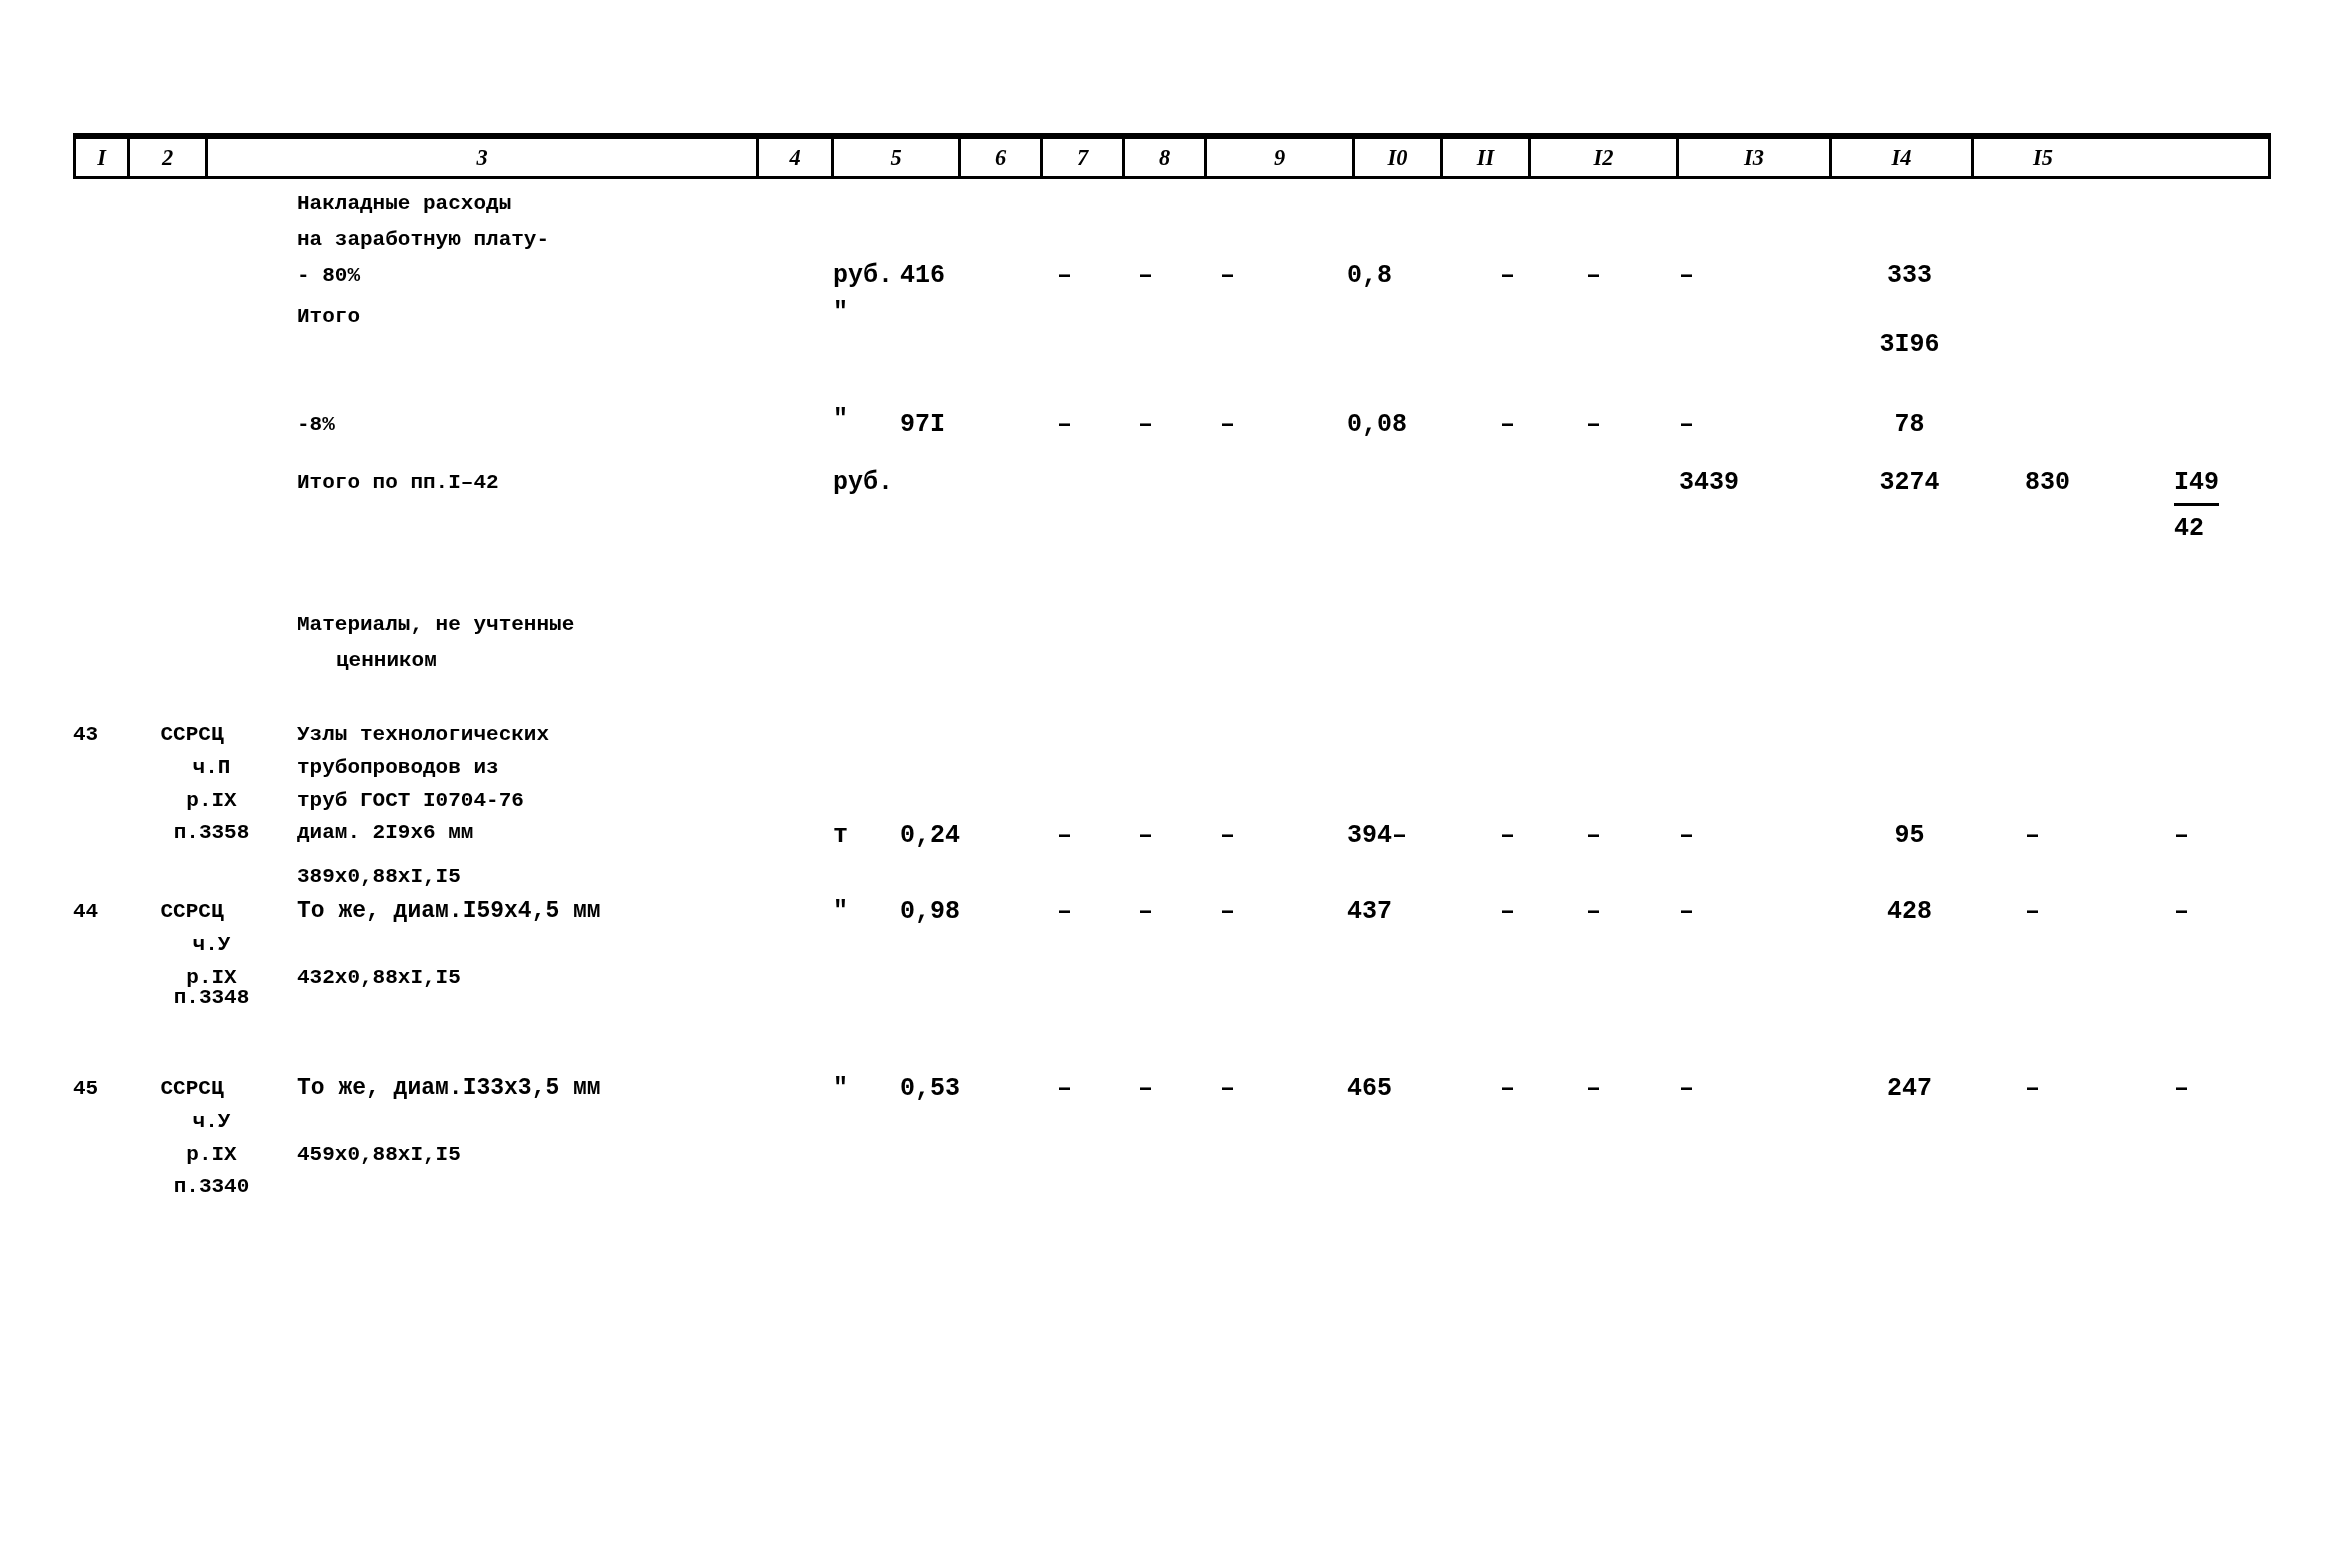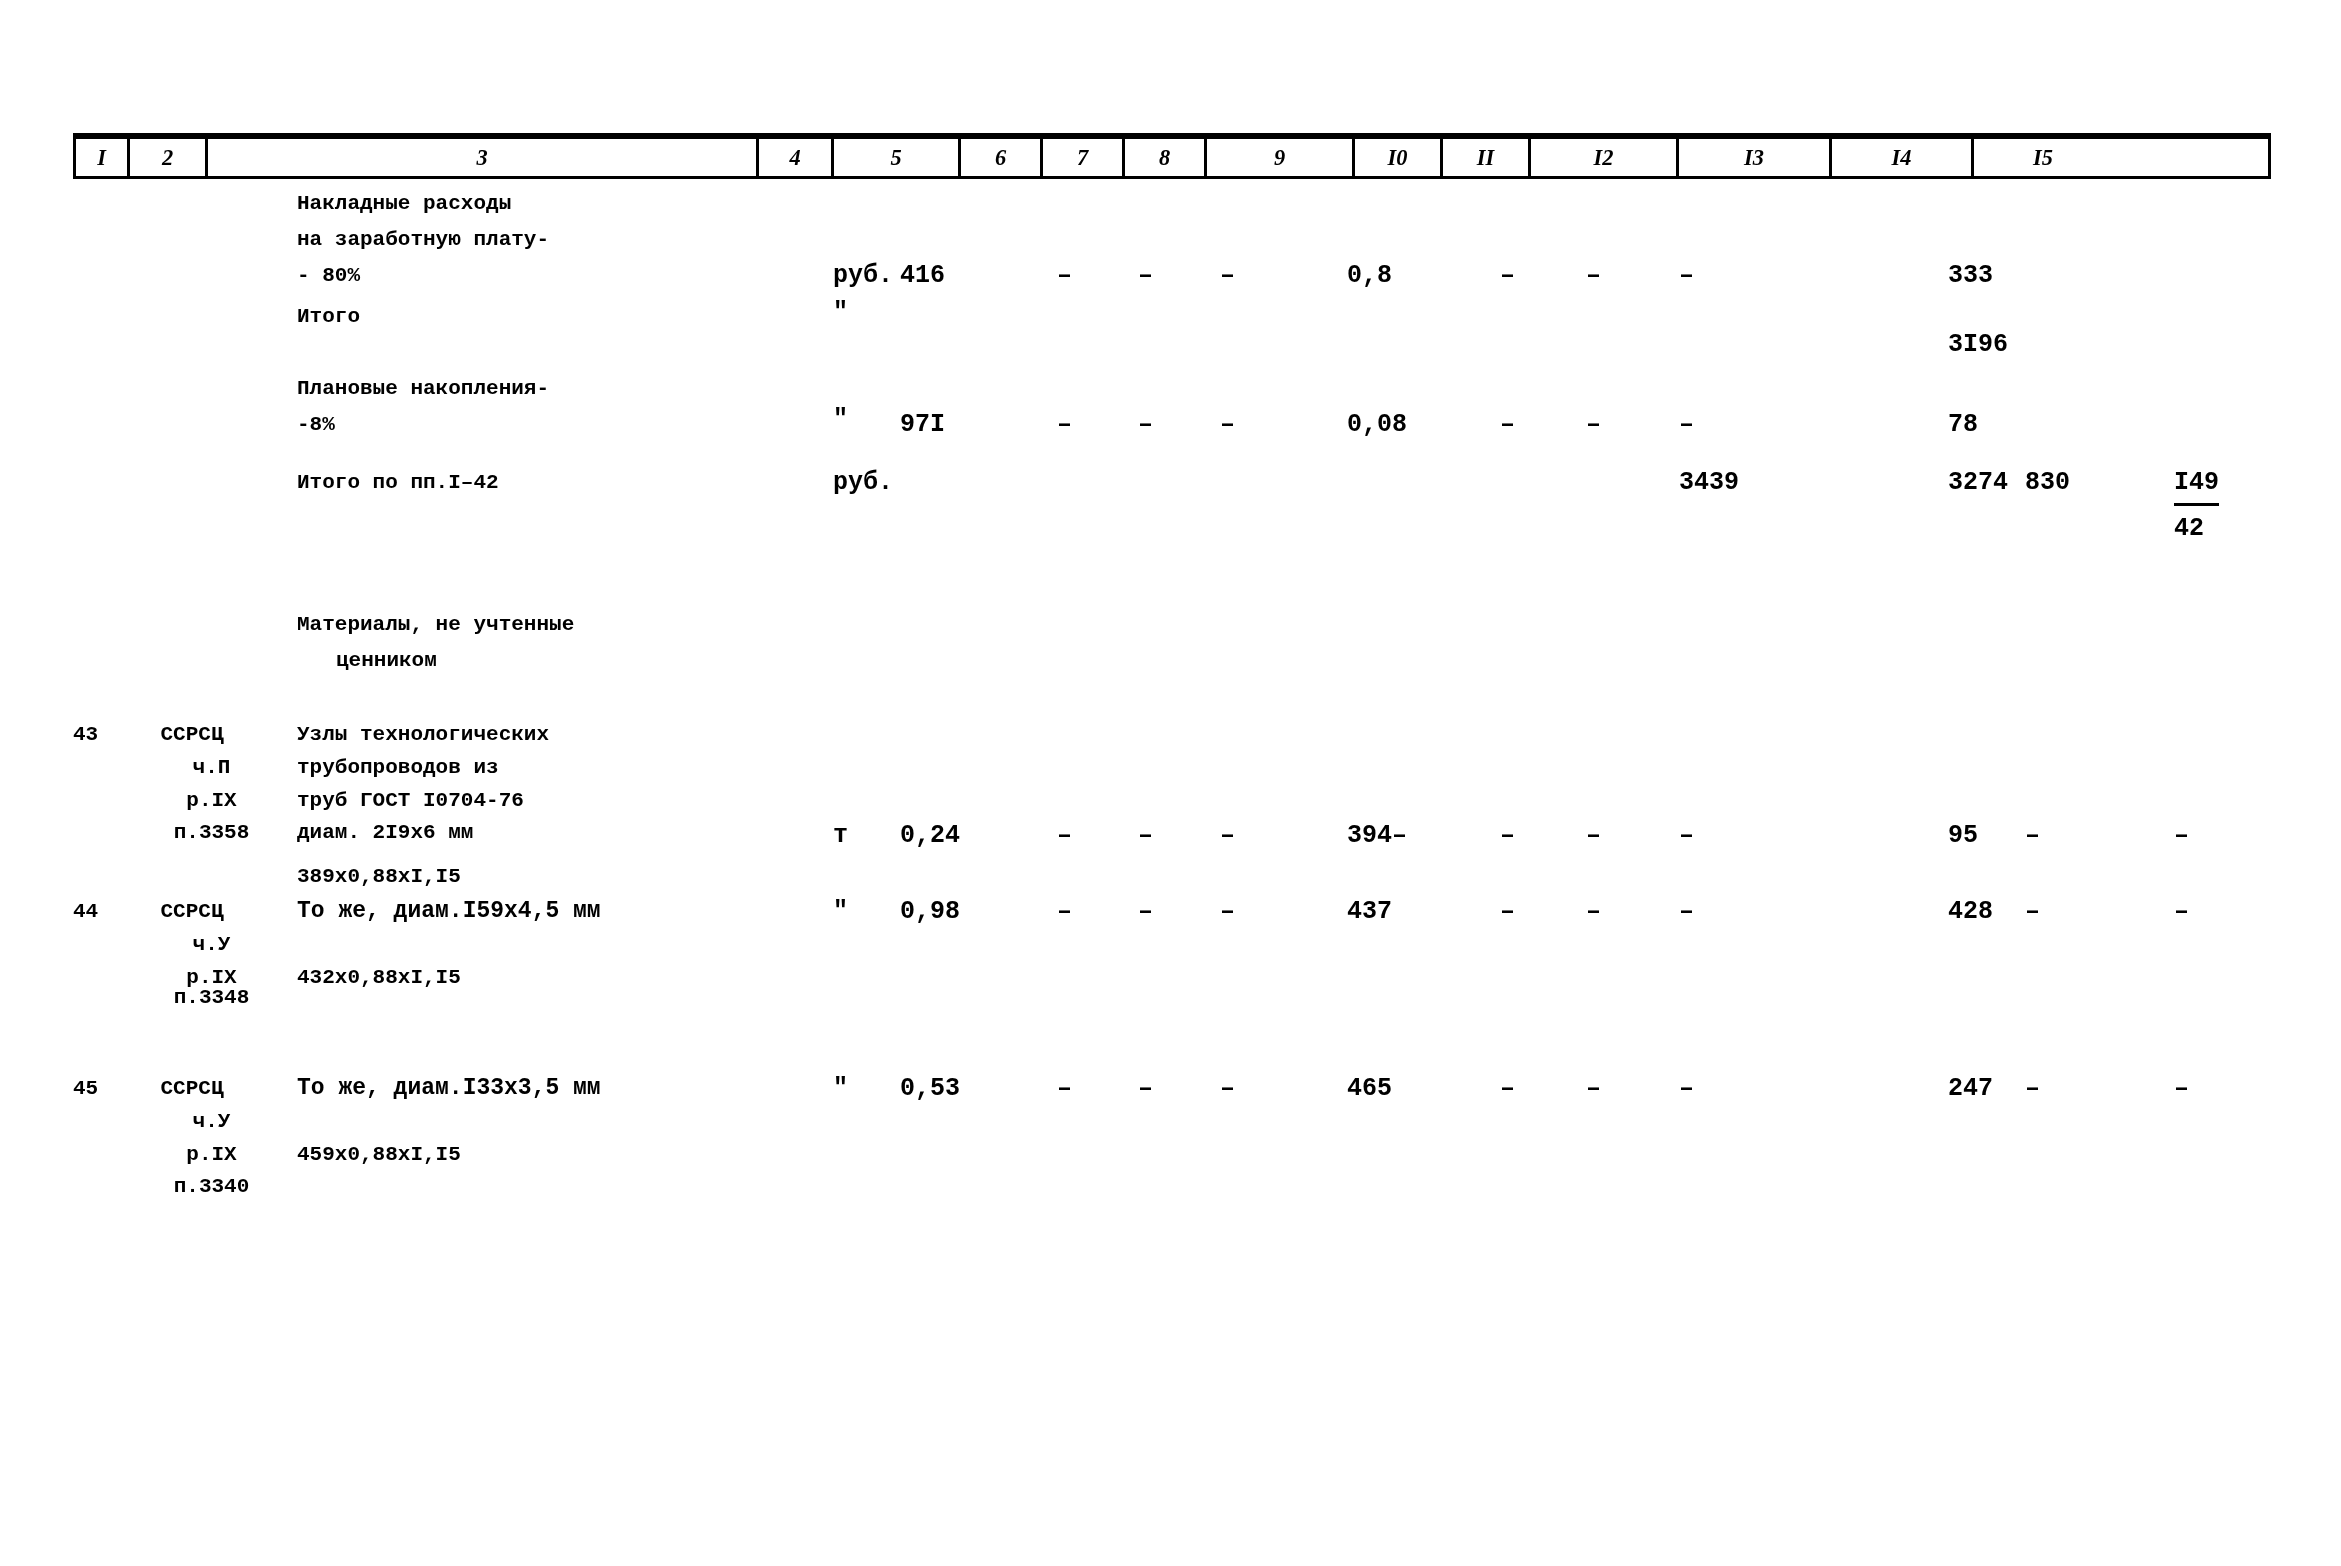--- a/index.html
+++ b/index.html
@@ -70,21 +70,21 @@
   .c-desc  { position:absolute; left:224px;  width:529px; text-align:left; }
   .c-unit  { position:absolute; left:760px; width:67px;  text-align:left; }
   .c-5     { position:absolute; left:827px; width:112px; text-align:left; }
   .c-6     { position:absolute; left:958px; width:67px;  text-align:center; }
   .c-7     { position:absolute; left:1039px; width:67px;  text-align:center; }
   .c-8     { position:absolute; left:1121px; width:67px;  text-align:center; }
   .c-9     { position:absolute; left:1248px; width:104px; text-align:left;margin-left:26px; }
   .c-10    { position:absolute; left:1401px; width:67px;  text-align:center; }
   .c-11    { position:absolute; left:1487px; width:67px;  text-align:center; }
   .c-12    { position:absolute; left:1606px; width:127px; text-align:left; }
-  .c-13    { position:absolute; left:1875px; width:127px; text-align:left; }
+  .c-13    { position:absolute; left:1773px; width:127px; text-align:center; }
   .c-14    { position:absolute; left:1952px; width:112px; text-align:left; }
   .c-15    { position:absolute; left:2101px; width:112px; text-align:left; }
 
   .txt { font-size:21px; font-weight:bold; line-height:36px; white-space:pre-wrap; }
   .txt-sm { font-size:23px; font-weight:bold; line-height:35px; white-space:pre; }
   .num { font-size:25px; font-weight:bold; line-height:36px; white-space:nowrap; }
   .dash { font-size:25px; font-weight:bold; line-height:36px; }
   .frac-top { border-bottom:3.7px solid #000; display:inline-block; padding-bottom:1.5px; }
   .indent { padding-left:39px; }
 </style>
@@ -130,21 +130,20 @@
       <div class="c-13 num" style="top:72px">333</div>
     </div>
 
     <div class="row" style="height:72px">
       <div class="c-desc txt" style="top:0px"><span>Итого</span></div>
       <div class="c-unit num" style="top:-4.5px">"</div>
       <div class="c-13 num" style="top:28px">3I96</div>
     </div>
 
     <div class="row" style="height:94px">
-      <div class="c-desc txt" style="top:0px"><span>Плановые накопления-</span></div>
       <div class="c-desc txt" style="top:36px"><span>-8%</span></div>
       <div class="c-unit num" style="top:31px">"</div>
       <div class="c-5 num" style="top:36px">97I</div>
       <div class="c-6 dash" style="top:36px">–</div>
       <div class="c-7 dash" style="top:36px">–</div>
       <div class="c-8 dash" style="top:36px">–</div>
       <div class="c-9 num" style="top:36px">0,08</div>
       <div class="c-10 dash" style="top:36px">–</div>
       <div class="c-11 dash" style="top:36px">–</div>
       <div class="c-12 dash" style="top:36px">–</div>

